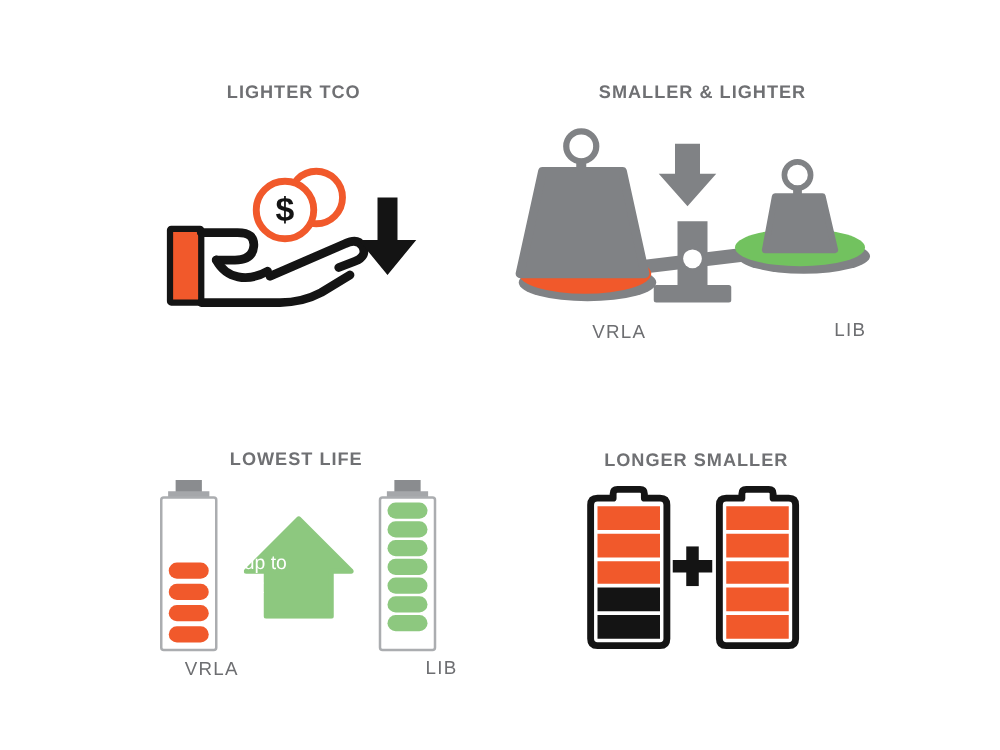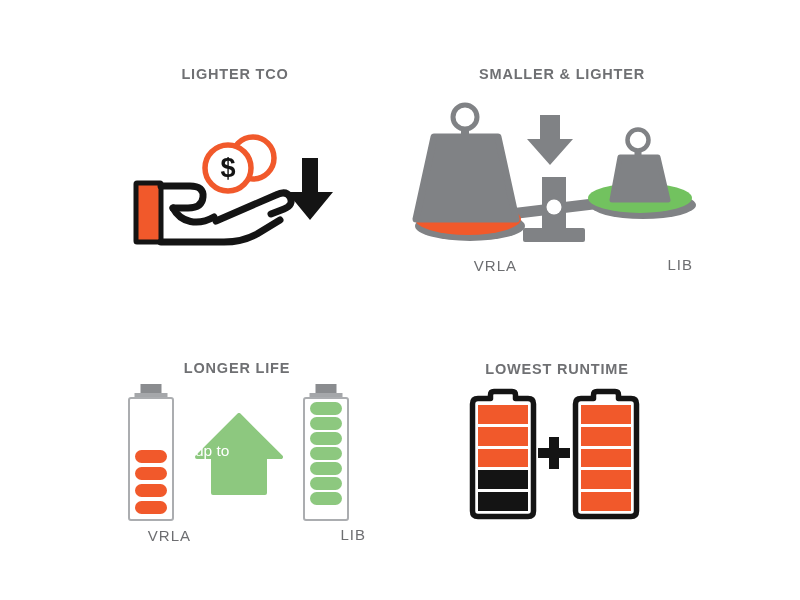--- a/index.html
+++ b/index.html
@@ -101,21 +101,21 @@
     </g>
 
     <path d="M145,15 h20 v24 h13 l-23,26 l-23,-26 h13 z" style="fill:var(--gray)"></path>
   </svg>
 
   <div class="abs lbl" style="left:417px; top:257px; width:100px;">VRLA</div>
   <div class="abs lbl" style="left:593px; top:256px; width:100px;">LIB</div>
 </div>
 
 <div>
-  <div class="abs title" style="left:87px; top:360px; width:300px;">LONGER LIFE</div>
+  <div class="abs title" style="left:87px; top:360px; width:300px;">LOWEST LIFE</div>
 
   <div class="batt" style="left:128px; top:384px; width:46px; height:137px;">
     <div class="cap-top"></div>
     <div class="cap-base"></div>
     <div class="body">
       <div class="pillwrap" style="justify-content: flex-end; gap: 4px;">
           <div class="pill" style="background: rgb(241, 89, 43);"></div>
           <div class="pill" style="background: rgb(241, 89, 43);"></div>
           <div class="pill" style="background: rgb(241, 89, 43);"></div>
           <div class="pill" style="background: rgb(241, 89, 43);"></div>
@@ -145,21 +145,21 @@
           <div class="pill" style="background: rgb(141, 200, 127);"></div>
         </div>
     </div>
   </div>
 
   <div class="abs lbl" style="left:111px; top:527px; width:80px;">VRLA</div>
   <div class="abs lbl" style="left:286px; top:526px; width:80px;">LIB</div>
 </div>
 
 <div>
-  <div class="abs title" style="left:407px; top:361px; width:300px;">LOWEST RUNTIME</div>
+  <div class="abs title" style="left:407px; top:361px; width:300px;">LONGER SMALLER</div>
 
   <div class="rt-batt" style="left:469px; top:388px;">
     <svg width="68" height="132" viewBox="0 0 68 132">
       <path d="M 25,3.5 H 43 Q 46.5,3.5 46.5,7 V 10.5 H 59 Q 64.5,10.5 64.5,16 V 123 Q 64.5,128.5 59,128.5 H 9 Q 3.5,128.5 3.5,123 V 16 Q 3.5,10.5 9,10.5 H 21.5 V 7 Q 21.5,3.5 25,3.5 Z" style="fill:#fff; stroke:var(--black); stroke-width:5.5; stroke-linejoin:round"></path>
     </svg>
     <div class="segwrap">
         <div class="seg" style="background: rgb(241, 89, 43);"></div>
         <div class="seg" style="background: rgb(241, 89, 43);"></div>
         <div class="seg" style="background: rgb(241, 89, 43);"></div>
         <div class="seg" style="background: rgb(20, 20, 20);"></div>

